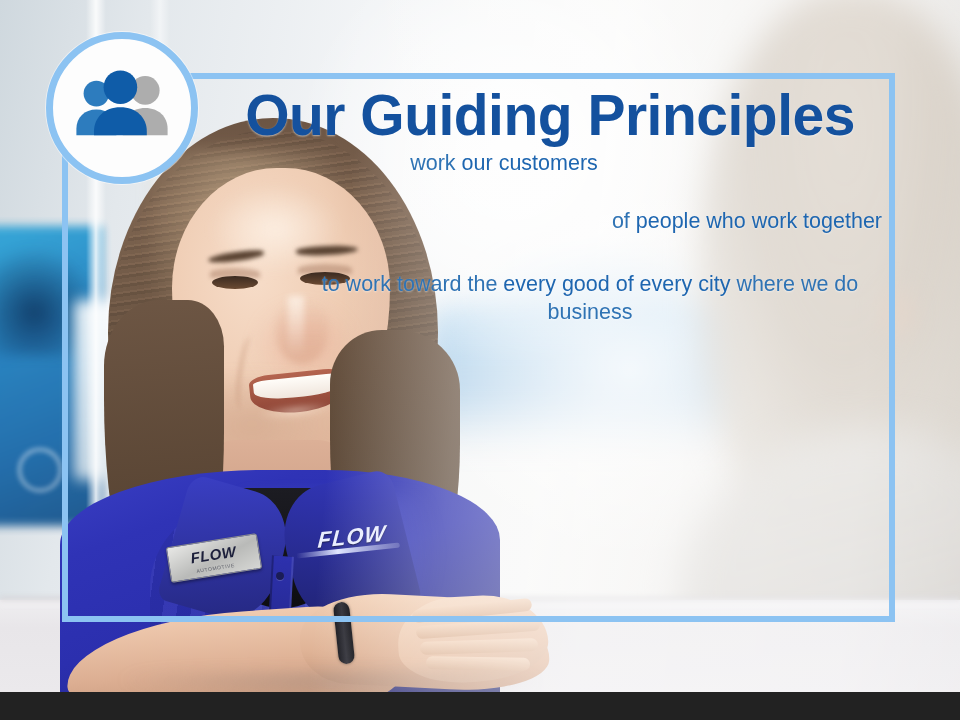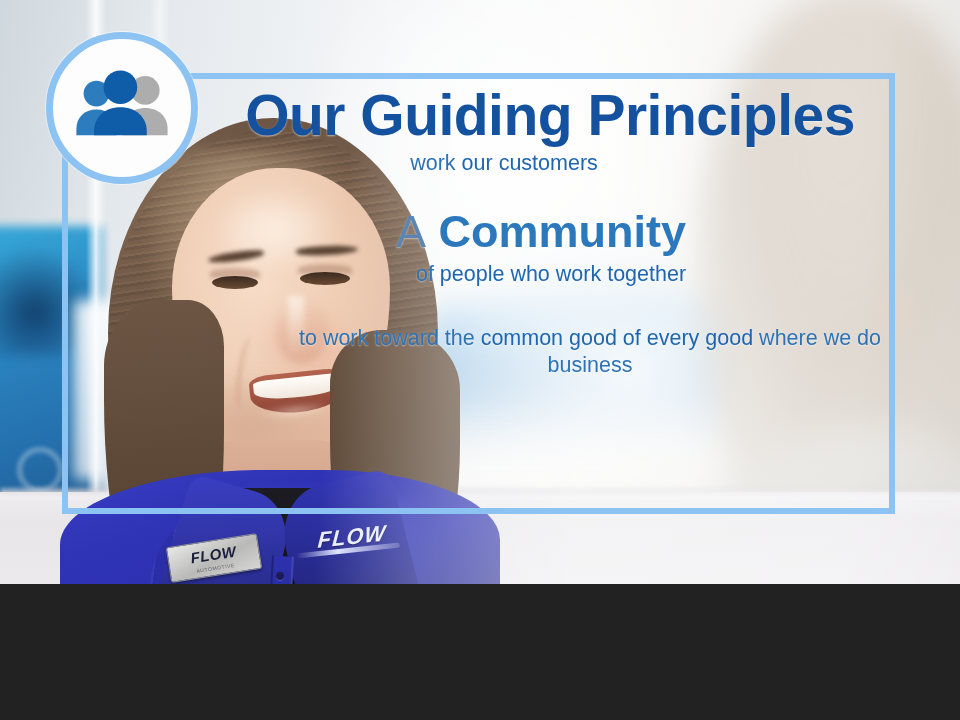--- a/index.html
+++ b/index.html
@@ -1,21 +1,21 @@
 <!DOCTYPE html>
 <html><head>
 <meta charset="utf-8">
 <title>Our Guiding Principles</title>
 <style>
   * { margin:0; padding:0; box-sizing:border-box; }
   html,body{ background:#222; }
 
   .stage{
     position:relative;
-    width:960px; height:584px;
+    width:960px; height:692px;
     overflow:hidden;
     font-family:"Liberation Sans", sans-serif;
     background:#e9ecef;
   }
 
   
   .photo{ position:absolute; inset:0; overflow:hidden; }
 
   
   .bg-base{
@@ -371,21 +371,21 @@
   .p-sub{
     font-size:21.5px; line-height:1.28; color:#2f73b4;
     font-weight:normal; margin-top:6px;
     text-shadow:0 1px 2px rgba(255,255,255,.5);
   }
   .p-sub b{ font-weight:normal; color:#1e66b0; }
 
   .pr-1{ margin-top:2px;  padding-right:86px; }
   .pr-1 .p-sub{ padding-right:6px; }
   .pr-2{ margin-top:30px; padding-right:18px; }
-  .pr-2 .p-sub{ padding-left:20px; }
+  .pr-2 .p-sub{ padding-left:20px;text-align:right; }
   .pr-3{ margin-top:36px; padding-left:36px; }
   .pr-3 .p-sub{ padding-left:50px; padding-right:6px; }
 </style>
 </head>
 <body>
 
 <div class="stage">
 
   <div class="photo">
     <div class="bg-base"></div>
@@ -484,29 +484,25 @@
 
     <div class="title">Our Guiding Principles</div>
 
     <div class="principle pr-1">
       <div class="p-sub">
         <span>work </span><b>our customers</b>
       </div>
     </div>
 
     <div class="principle pr-2">
-      <div class="p-head">
-        <span class="article">A</span>
-        <span>Community</span>
-      </div>
       <div class="p-sub">
         <span>of </span><b>people who work together</b><br>
       </div>
     </div>
 
     <div class="principle pr-3">
       <div class="p-sub">
-        <span>to work toward the </span><b>common good of every good</b><span> where we do business</span>
+        <span>to work toward the </span><b>every good of every city</b><span> where we do business</span>
       </div>
     </div>
 
   </div>
 </div>
 
 </body></html>

